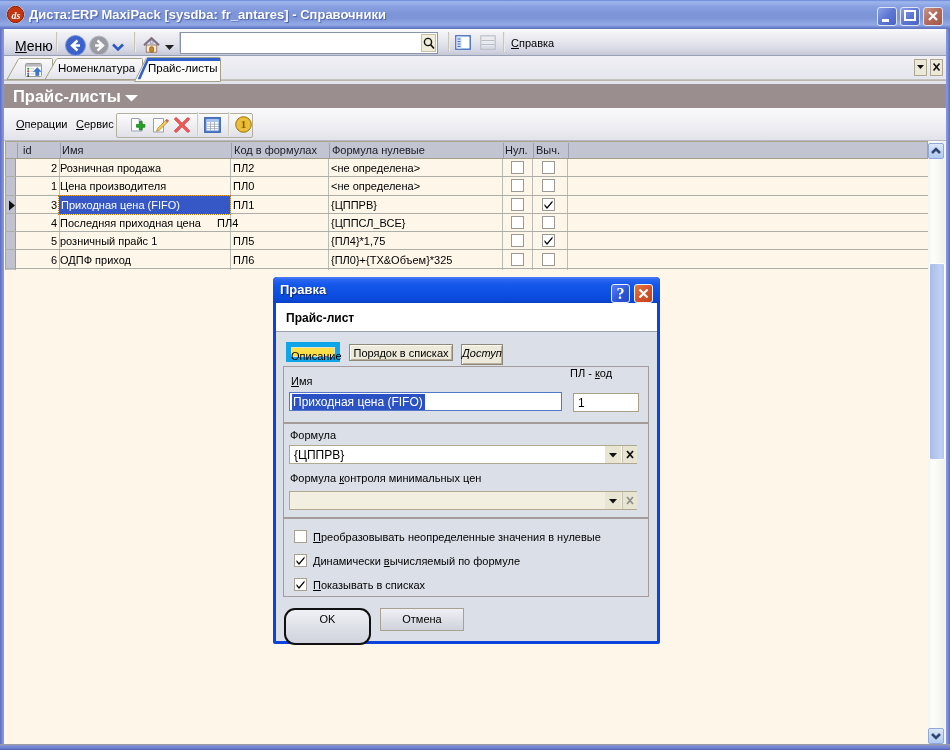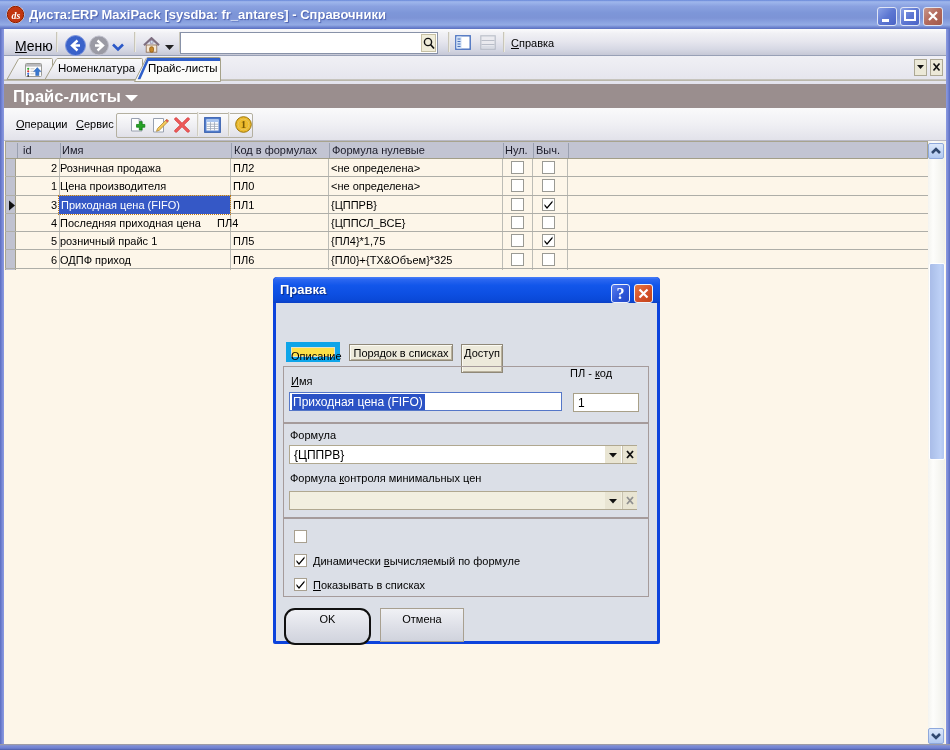--- a/index.html
+++ b/index.html
@@ -345,24 +345,27 @@
   <div id="dlgtitle">
     <span style="position:absolute;left:7px;top:5px;color:#fff;font-size:13px;font-weight:bold;text-shadow:1px 1px 1px #0a2a80;">Правка</span>
   </div>
   <div class="dbtn" style="left:338px;"><svg width="17" height="17">
         <text x="8.5" y="14" font-size="16" font-weight="bold" fill="#fff" text-anchor="middle" font-family="Liberation Serif">?</text>
       </svg></div>
   <div class="dbtn" id="dclose" style="left:361px;"><svg width="17" height="17">
         <path d="M4.5 4.5 L12.5 12.5 M12.5 4.5 L4.5 12.5" stroke="#fff" stroke-width="2.2"></path>
       </svg></div>
   <div id="dlgbody">
+    <div id="dlgband">
+        <span style="position:absolute;left:10px;top:8px;font-size:12px;font-weight:bold;">Прайс-лист</span>
+      </div>
 
     <div class="dtab" id="dtab1" style="left:10px;top:39px;width:54px;height:20px;line-height:19px;">Описание</div>
     <div class="dtab" style="left:73px;top:41px;width:104px;height:17px;line-height:16px;">Порядок в списках</div>
-    <div class="dtab" style="left:185px;top:41px;width:42px;height:29px;line-height:16px;">Доступ</div>
+    <div class="dtab" style="left:185px;top:41px;width:42px;height:21px;line-height:16px;font-style:italic;">Доступ</div>
 
     <div class="gbox" style="top:63px;height:57px;"></div>
     <div class="dlabel" style="left:15px;top:72px;"><u>И</u>мя</div>
     <div class="dlabel" style="left:294px;top:64px;">ПЛ - <u>к</u>од</div>
     <div class="dinput" style="left:13px;top:89px;width:273px;height:19px;border:1px solid #5577c8;">
       <div style="position:absolute;left:2px;top:1px;background:#2b52c5;color:#fff;font-size:12px;padding:1px 2px 1px 1px;white-space:nowrap;">Приходная цена (FIFO)</div>
     </div>
     <div class="dinput" style="left:297px;top:90px;width:66px;height:19px;border:1px solid #a8a088;">
       <span style="position:absolute;left:4px;top:2px;font-size:12px;">1</span>
     </div>
@@ -383,29 +386,30 @@
       <div class="combosec" style="left:315px;width:16px;"><svg width="16" height="17">
             <path d="M4 7 L8 11.5 L12 7 Z" fill="#101010"></path>
           </svg></div>
       <div class="combosec" style="left:332px;width:15px;border-left:1px solid #c8c2b0;"><svg width="15" height="17">
             <path d="M4 5 L10 12 M10 5 L4 12" stroke="#909090" stroke-width="1.8"></path>
           </svg></div>
     </div>
 
     <div class="gbox" style="top:215px;height:79px;"></div>
     <div class="dcb" style="left:18px;top:227px;"></div>
+    <div class="dcblabel" style="left:37px;top:228px;"><u>П</u>реобразовывать неопределенные значения в нулевые</div>
     <div class="dcb" style="left:18px;top:251px;">
         <svg width="11" height="11">
           <path d="M1.5 5 L4 8 L9.5 1.5 L9.5 3.5 L4 10 L1.5 7 Z" fill="#000"></path>
         </svg>
       </div>
     <div class="dcblabel" style="left:37px;top:252px;">Динамически <u>в</u>ычисляемый по формуле</div>
     <div class="dcb" style="left:18px;top:275px;">
         <svg width="11" height="11">
           <path d="M1.5 5 L4 8 L9.5 1.5 L9.5 3.5 L4 10 L1.5 7 Z" fill="#000"></path>
         </svg>
       </div>
     <div class="dcblabel" style="left:37px;top:276px;"><u>П</u>оказывать в списках</div>
 
     <div class="pbtn" id="okbtn" style="left:8px;top:305px;width:87px;height:37px;border-radius:11px;">OK</div>
-    <div class="pbtn" style="left:104px;top:305px;width:84px;height:34px;">Отмена</div>
+    <div class="pbtn" style="left:104px;top:305px;width:84px;height:23px;">Отмена</div>
   </div>
 </div>
 
 </body></html>

